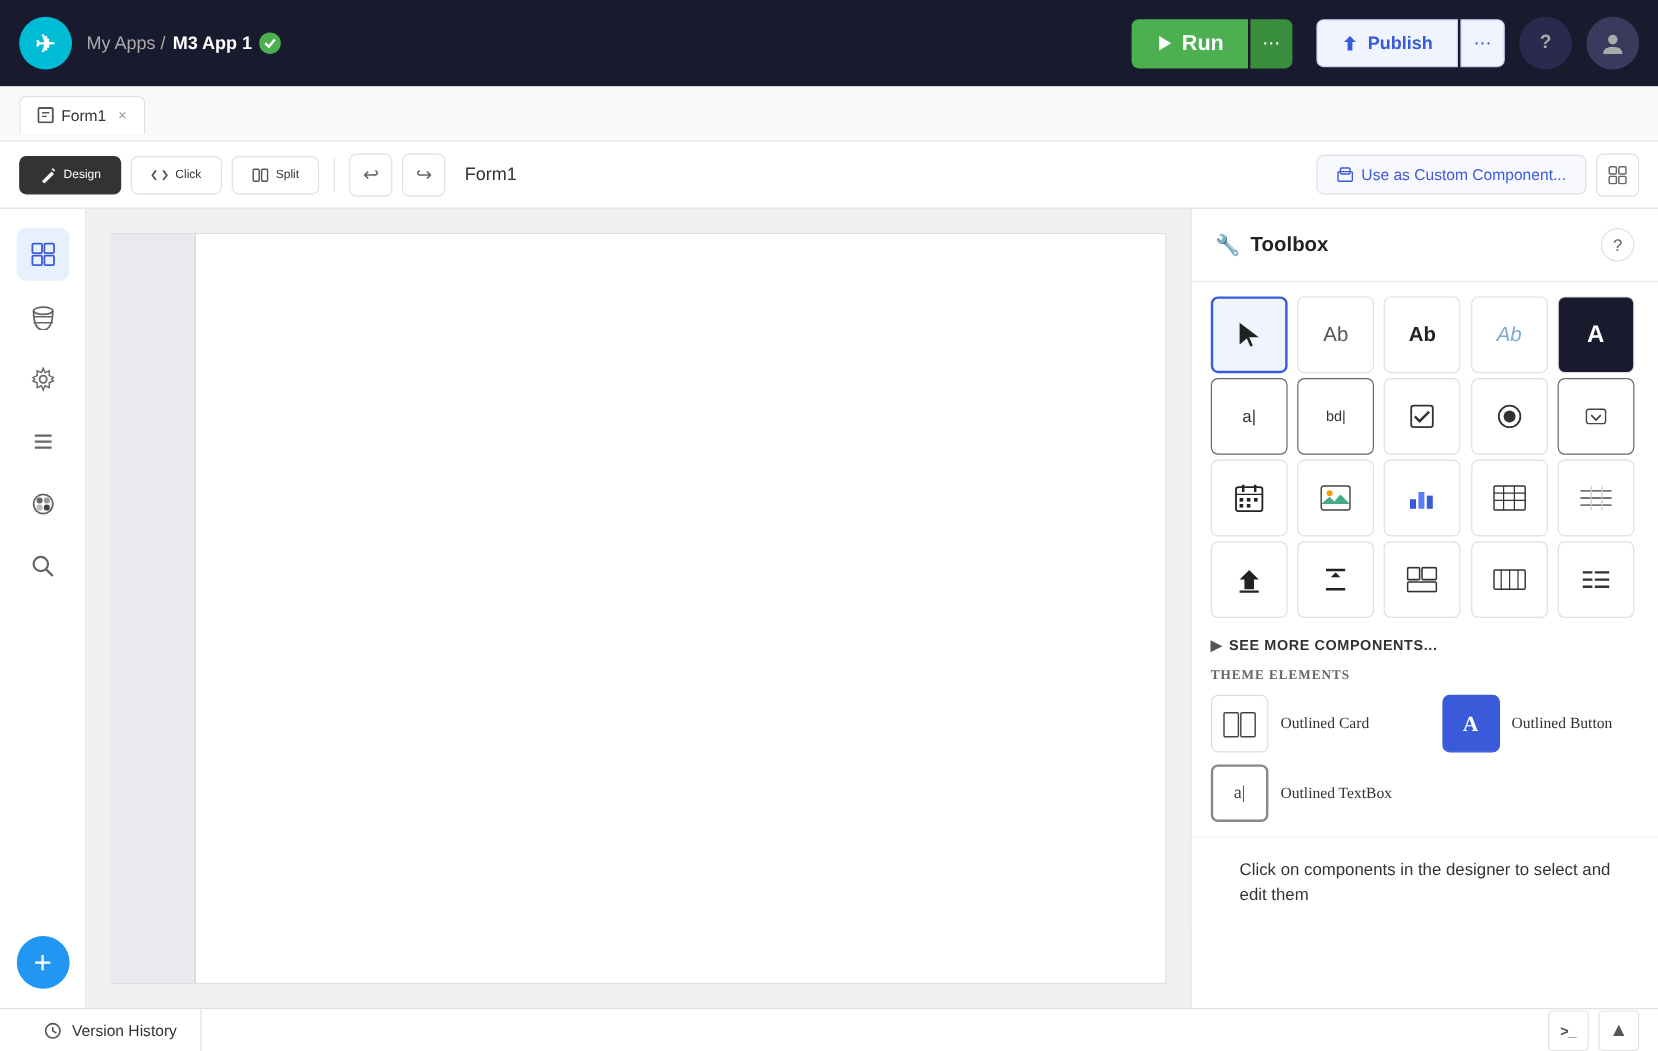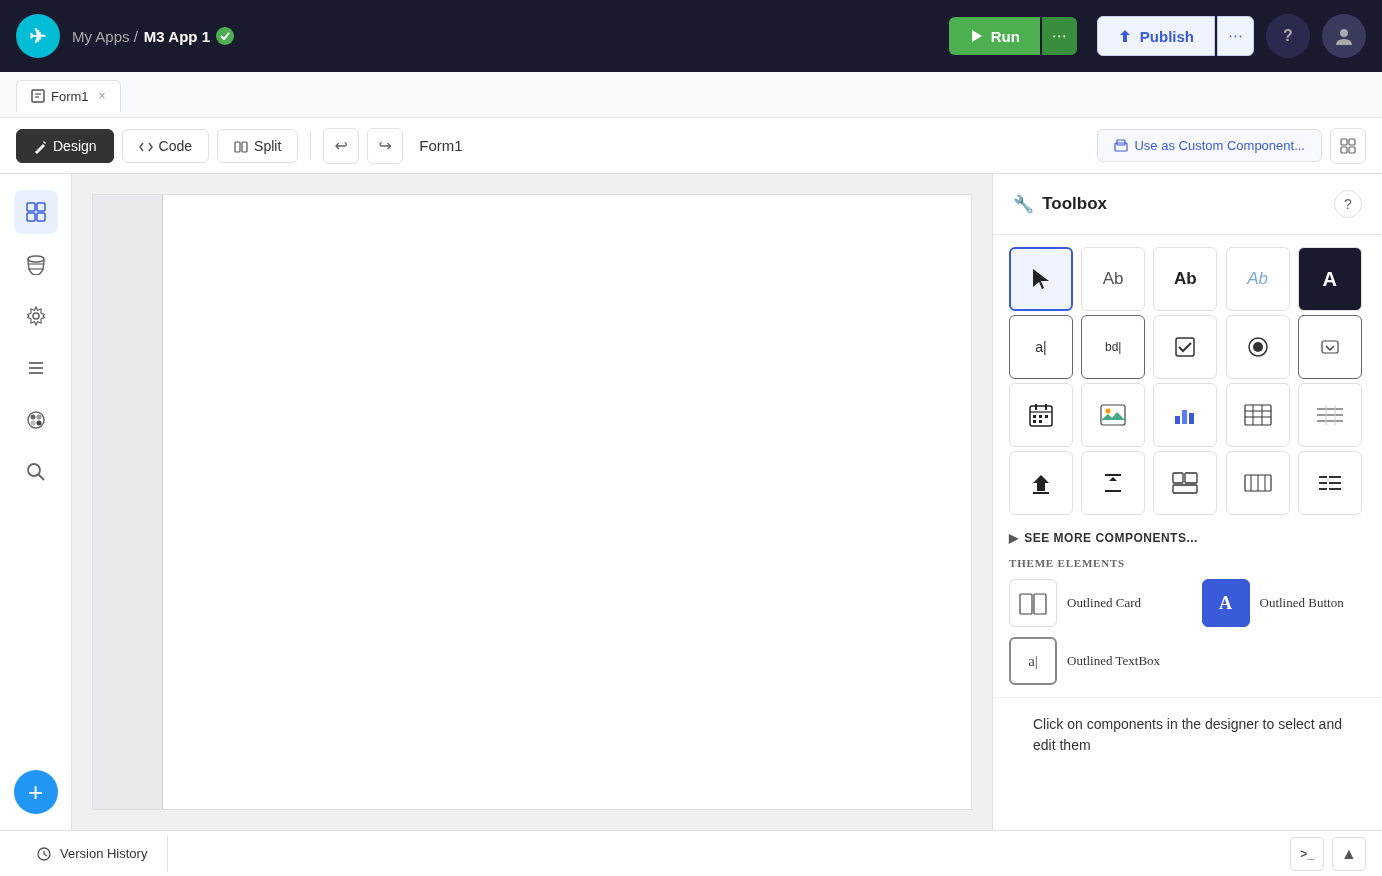--- a/index.html
+++ b/index.html
@@ -38,21 +38,21 @@
       border-radius: 50%;
       display: flex; align-items: center; justify-content: center;
     }
     .nav-spacer { flex: 1; }
     .btn-run {
       background: #4caf50;
       color: white;
       border: none;
       border-radius: 6px 0 0 6px;
       padding: 10px 20px;
-      font-size: 15px;
+      font-size: 18px;
       font-weight: 600;
       cursor: pointer;
       display: flex; align-items: center; gap: 8px;
     }
     .btn-run-more {
       background: #388e3c;
       color: white;
       border: none;
       border-radius: 0 6px 6px 0;
       padding: 10px 10px;
@@ -131,23 +131,23 @@
       align-items: center;
       padding: 0 16px;
       gap: 8px;
       flex-shrink: 0;
     }
     .toolbar-btn {
       padding: 8px 16px;
       border-radius: 6px;
       border: 1px solid #e0e0e0;
       background: white;
-      font-size: 14px;
-      cursor: pointer;
-      display: flex; align-items: flex-end; gap: 6px;
+      font-size: 10px;
+      cursor: pointer;
+      display: flex; align-items: center; gap: 6px;
       color: #333;
     }
     .toolbar-btn.active {
       background: #333;
       color: white;
       border-color: #333;
     }
     .toolbar-divider { width: 1px; height: 28px; background: #e0e0e0; margin: 0 4px; }
     .toolbar-undo {
       width: 36px; height: 36px;
@@ -343,21 +343,21 @@
       padding: 4px 16px 8px;
       font-size: 12px;
       font-weight: 600;
       color: #555;
       cursor: pointer;
       display: flex; align-items: center; gap: 6px;
     }
 
     
     .bottom-bar {
-      height: 46px;
+      height: 36px;
       background: white;
       border-top: 1px solid #e0e0e0;
       display: flex;
       align-items: center;
       padding: 0 16px;
       gap: 0;
       flex-shrink: 0;
     }
     .bottom-tab {
       display: flex; align-items: center; gap: 8px;
@@ -468,21 +468,21 @@
         <polygon points="2,12 5,9 10,4 12,6 7,11 4,14" fill="white"></polygon>
         <polygon points="10,2 12,4 13,3 11,1" fill="white"></polygon>
       </svg>
     <span>Design</span>
   </button>
   <button class="toolbar-btn">
     <svg width="14" height="14" viewBox="0 0 14 14">
         <polyline points="4,3 1,7 4,11" stroke="#555" stroke-width="1.5" fill="none"></polyline>
         <polyline points="10,3 13,7 10,11" stroke="#555" stroke-width="1.5" fill="none"></polyline>
       </svg>
-    <span>Code</span>
+    <span>Click</span>
   </button>
   <button class="toolbar-btn">
     <svg width="14" height="14" viewBox="0 0 14 14">
         <rect x="1" y="2" width="5" height="10" rx="1" stroke="#555" stroke-width="1.2" fill="none"></rect>
         <rect x="8" y="2" width="5" height="10" rx="1" stroke="#555" stroke-width="1.2" fill="none"></rect>
       </svg>
     <span>Split</span>
   </button>
   <div class="toolbar-divider"></div>
   <button class="toolbar-undo">

